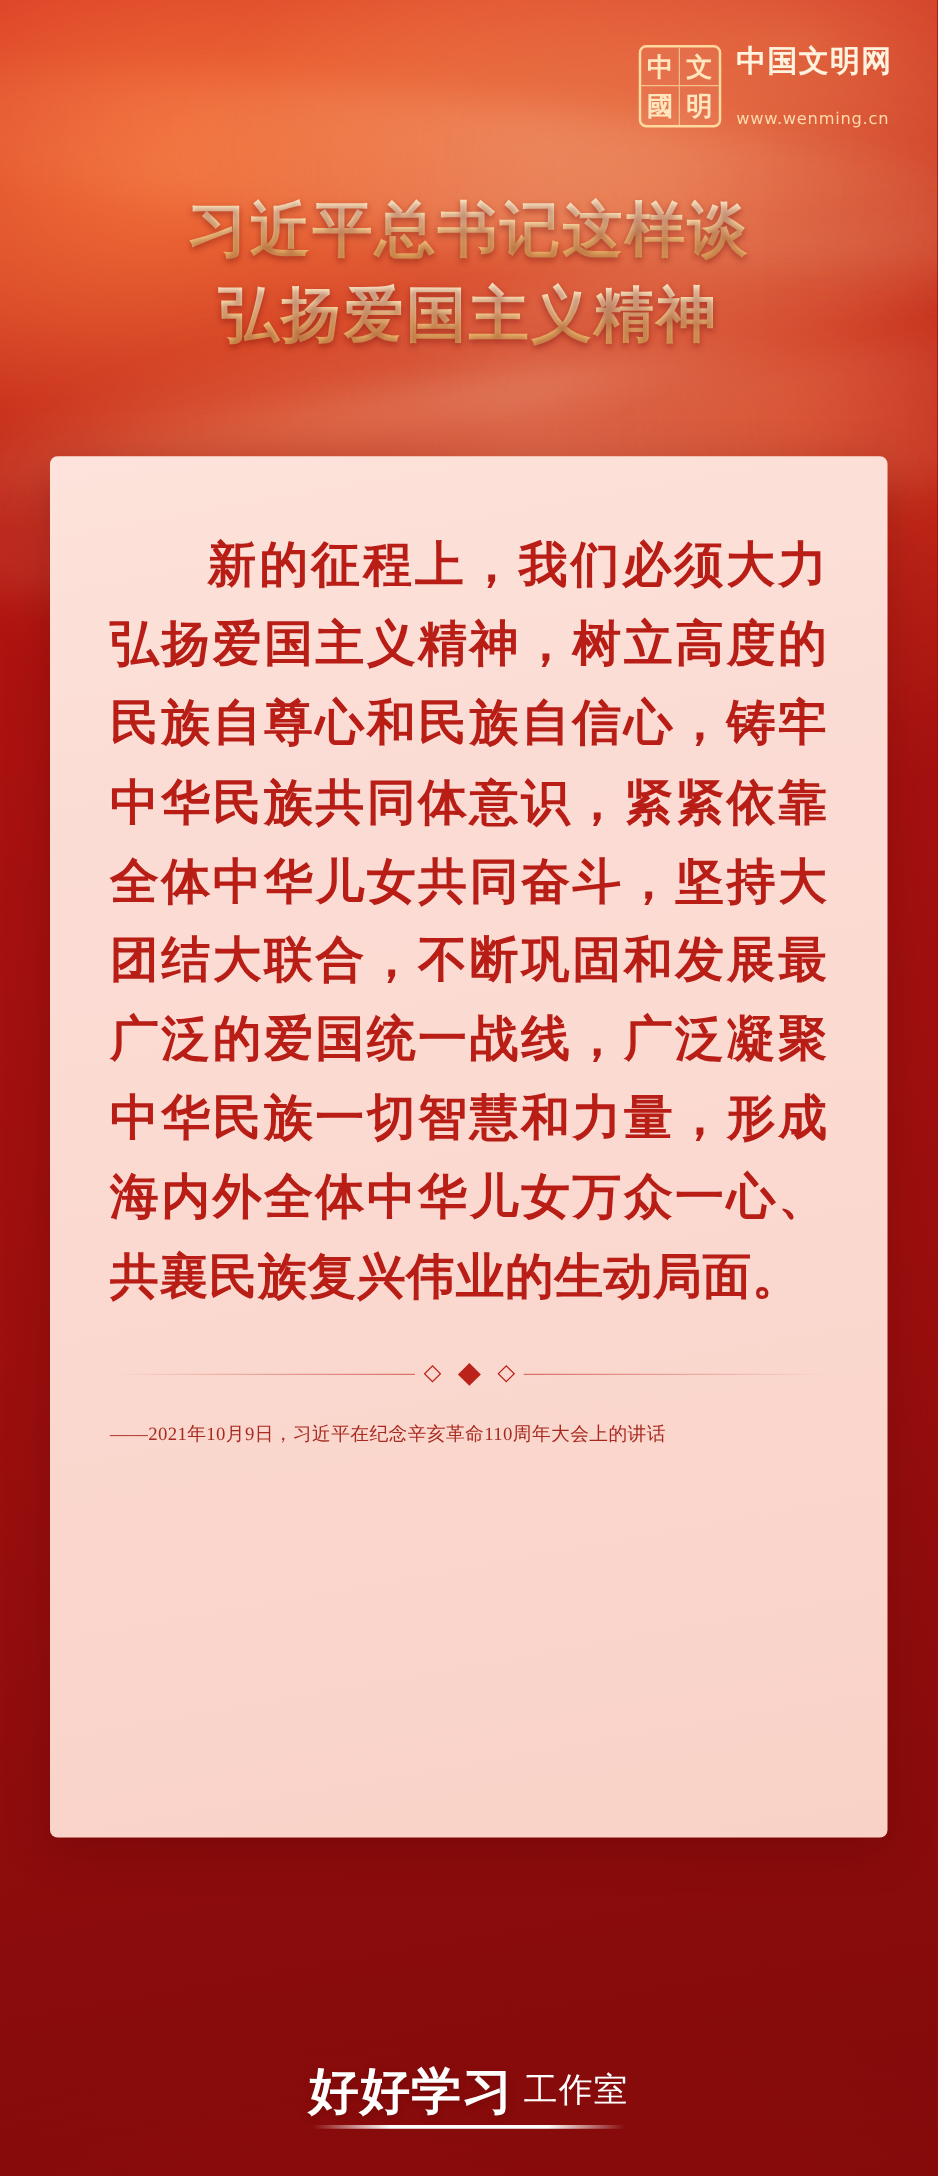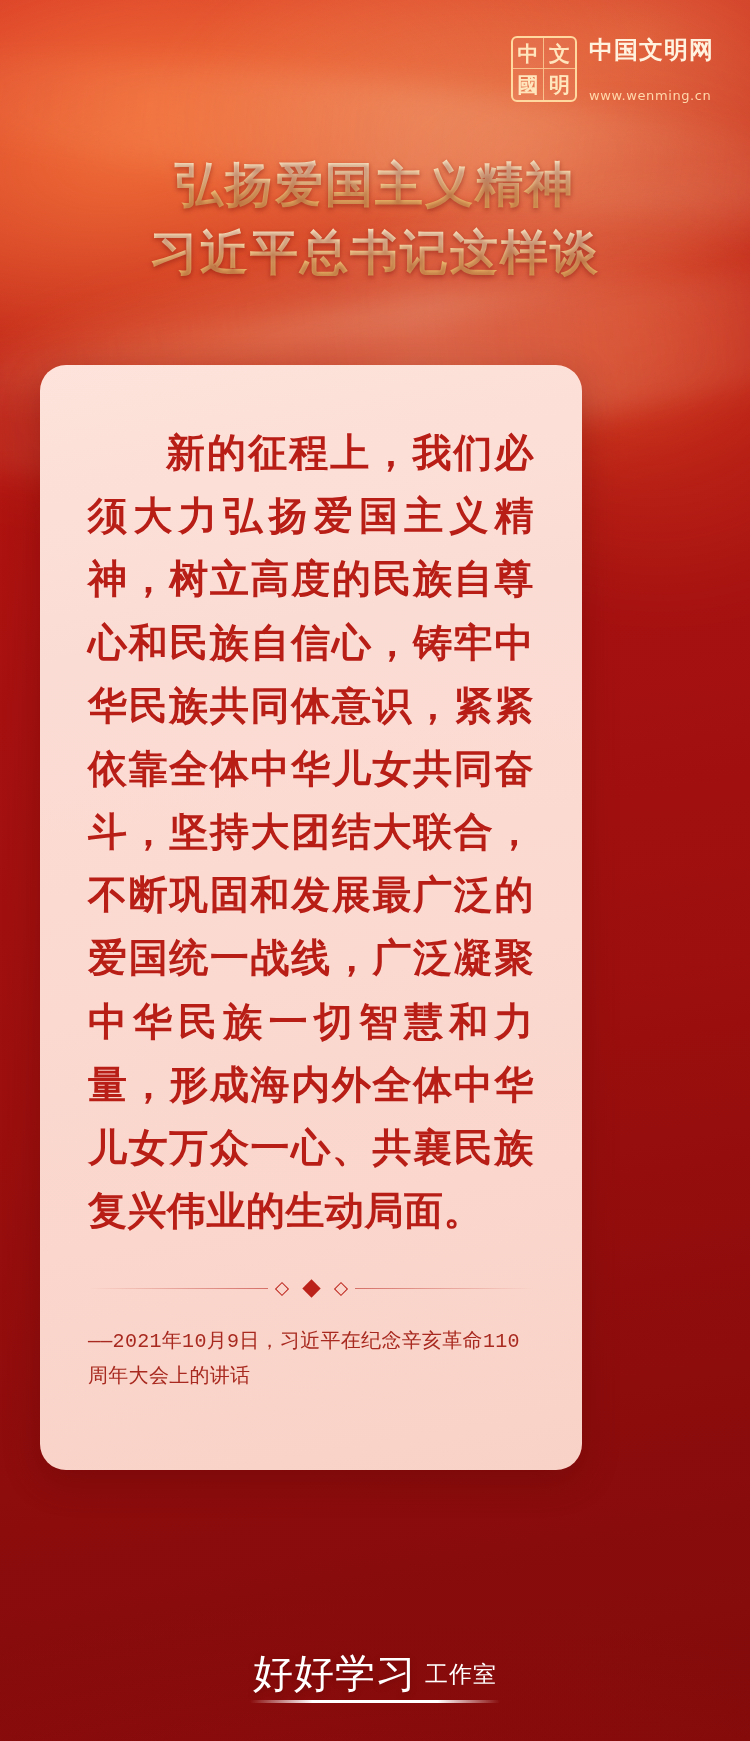--- a/index.html
+++ b/index.html
@@ -137,23 +137,23 @@
     color: transparent;
     text-shadow: 0 2px 5px rgba(110,8,8,0.45);
   }
 
   
   .card {
     position: absolute;
     z-index: 6;
     left: 40px;
     top: 365px;
-    width: 542px;
+    width: 670px;
     height: 1105px;
-    border-radius: 26px;
+    border-radius: 6px;
     background: linear-gradient(170deg, #fde3db 0%, #fbdcd4 25%, #fbd9d0 55%, #f9d2c7 100%);
     box-shadow: 0 10px 36px rgba(80,5,5,0.28);
     box-sizing: border-box;
     padding: 56px 48px 40px 48px;
   }
   .quote {
     color: #b81d16;
     font-family: "DejaVu Serif", "Liberation Serif", serif;
     font-weight: bold;
     font-size: 39px;
@@ -185,50 +185,50 @@
     margin: 0 9px;
   }
   .divider .dia.small {
     width: 8px;
     height: 8px;
     background: none;
     border: 1.5px solid #bb2219;
   }
   .source {
     color: #a8291f;
-    font-size: 20px;
+    font-size: 15px;
     line-height: 1.72;
-    font-family: Liberation Mono, monospace;
+    font-family: Liberation Serif, serif;
     letter-spacing: .3px;
   }
 
   
   .footer {
     position: absolute;
     z-index: 6;
     left: 0;
     bottom: 48px;
     width: 750px;
     display: flex;
     align-items: flex-end;
     justify-content: center;
     gap: 8px;
   }
   .footer-brand {
     font-family: "DejaVu Serif", "Liberation Serif", serif;
     font-size: 40px;
-    font-weight: normal;
+    font-weight: bold;
     color: #ffffff;
     letter-spacing: 1px;
     line-height: 1;
     text-shadow: 0 2px 6px rgba(90,5,5,0.4);
   }
   .footer-suffix {
     font-family: Liberation Serif, serif;
-    font-size: 23px;
+    font-size: 27px;
     color: #ffffff;
     letter-spacing: 1px;
     padding-bottom: 3px;
   }
   .footer-underline {
     position: absolute;
     bottom: -10px;
     left: 50%;
     transform: translateX(-50%);
     width: 250px;
@@ -257,22 +257,22 @@
       <span>國</span>
       <span>明</span>
     </div>
     <div class="logo-text">
       <div class="logo-title">中国文明网</div>
       <div class="logo-url">www.wenming.cn</div>
     </div>
   </div>
 
   <div class="headline">
+    <div class="headline-line">习近平总书记这样谈</div>
     <div class="headline-line">弘扬爱国主义精神</div>
-    <div class="headline-line">习近平总书记这样谈</div>
   </div>
 
   <div class="card">
     <div class="quote">新的征程上，我们必须大力弘扬爱国主义精神，树立高度的民族自尊心和民族自信心，铸牢中华民族共同体意识，紧紧依靠全体中华儿女共同奋斗，坚持大团结大联合，不断巩固和发展最广泛的爱国统一战线，广泛凝聚中华民族一切智慧和力量，形成海内外全体中华儿女万众一心、共襄民族复兴伟业的生动局面。</div>
 
     <div class="divider">
       <div class="bar"></div>
       <div class="dia small"></div>
       <div class="dia"></div>
       <div class="dia small"></div>

